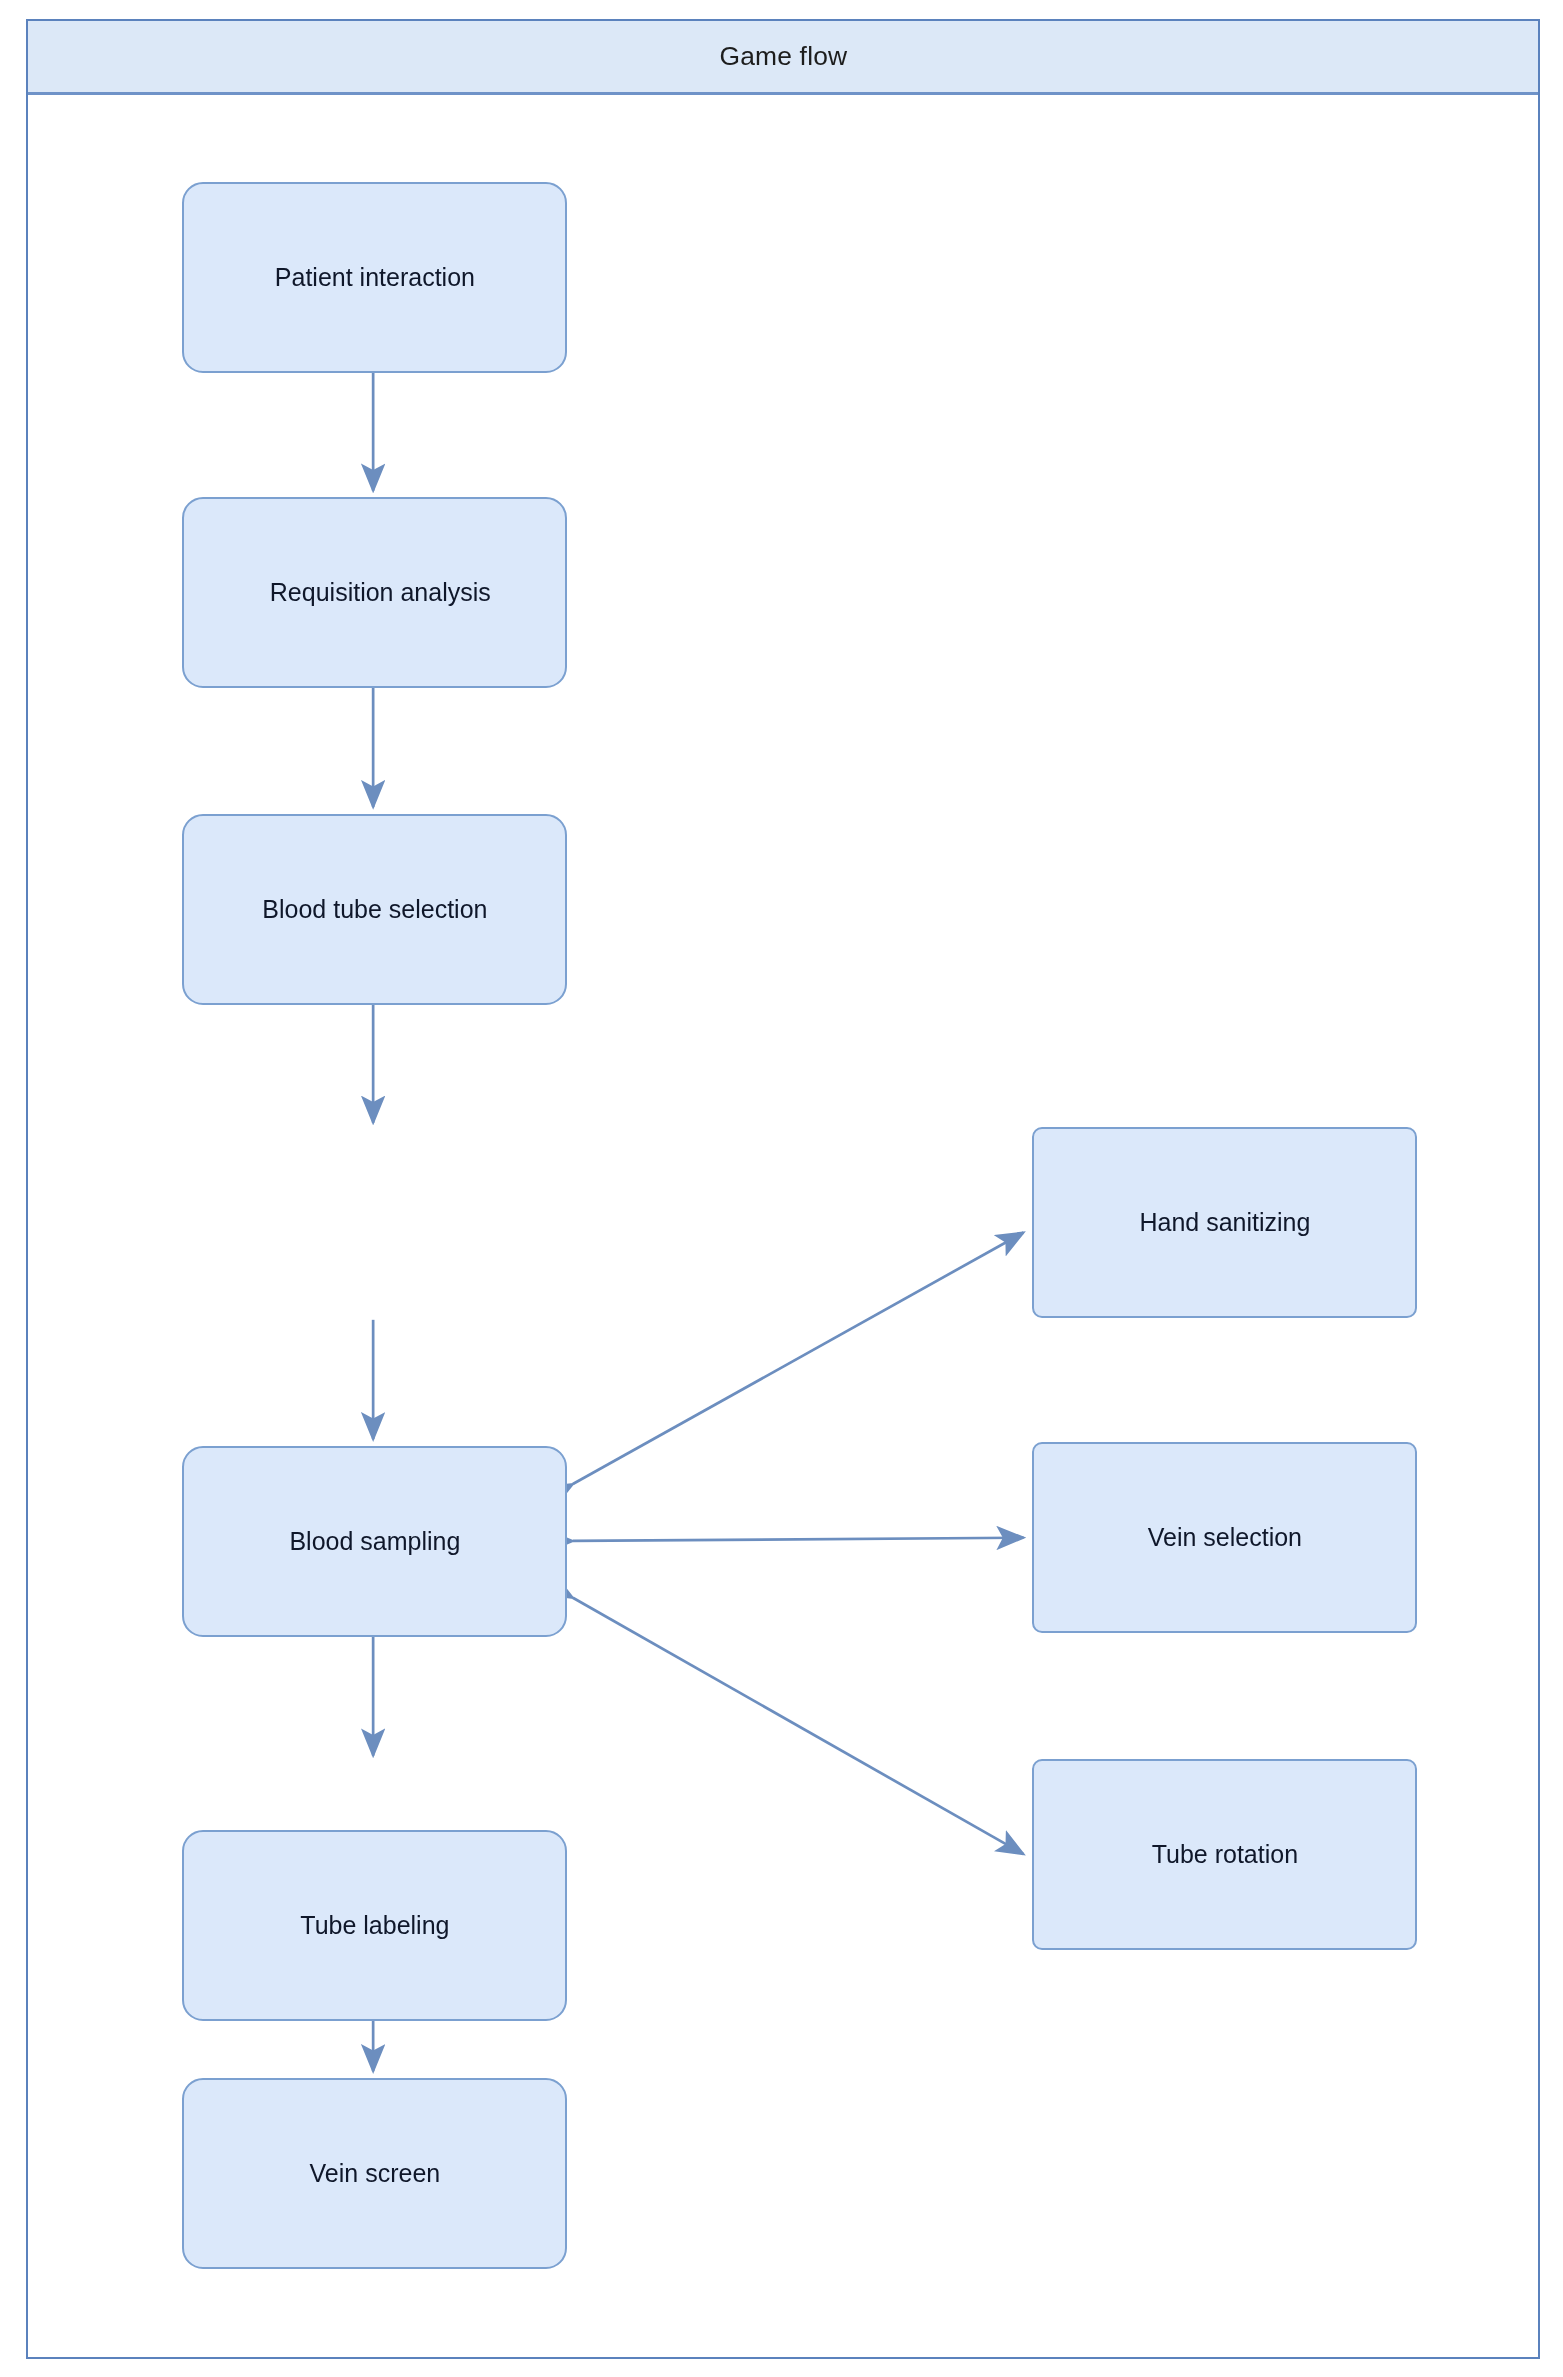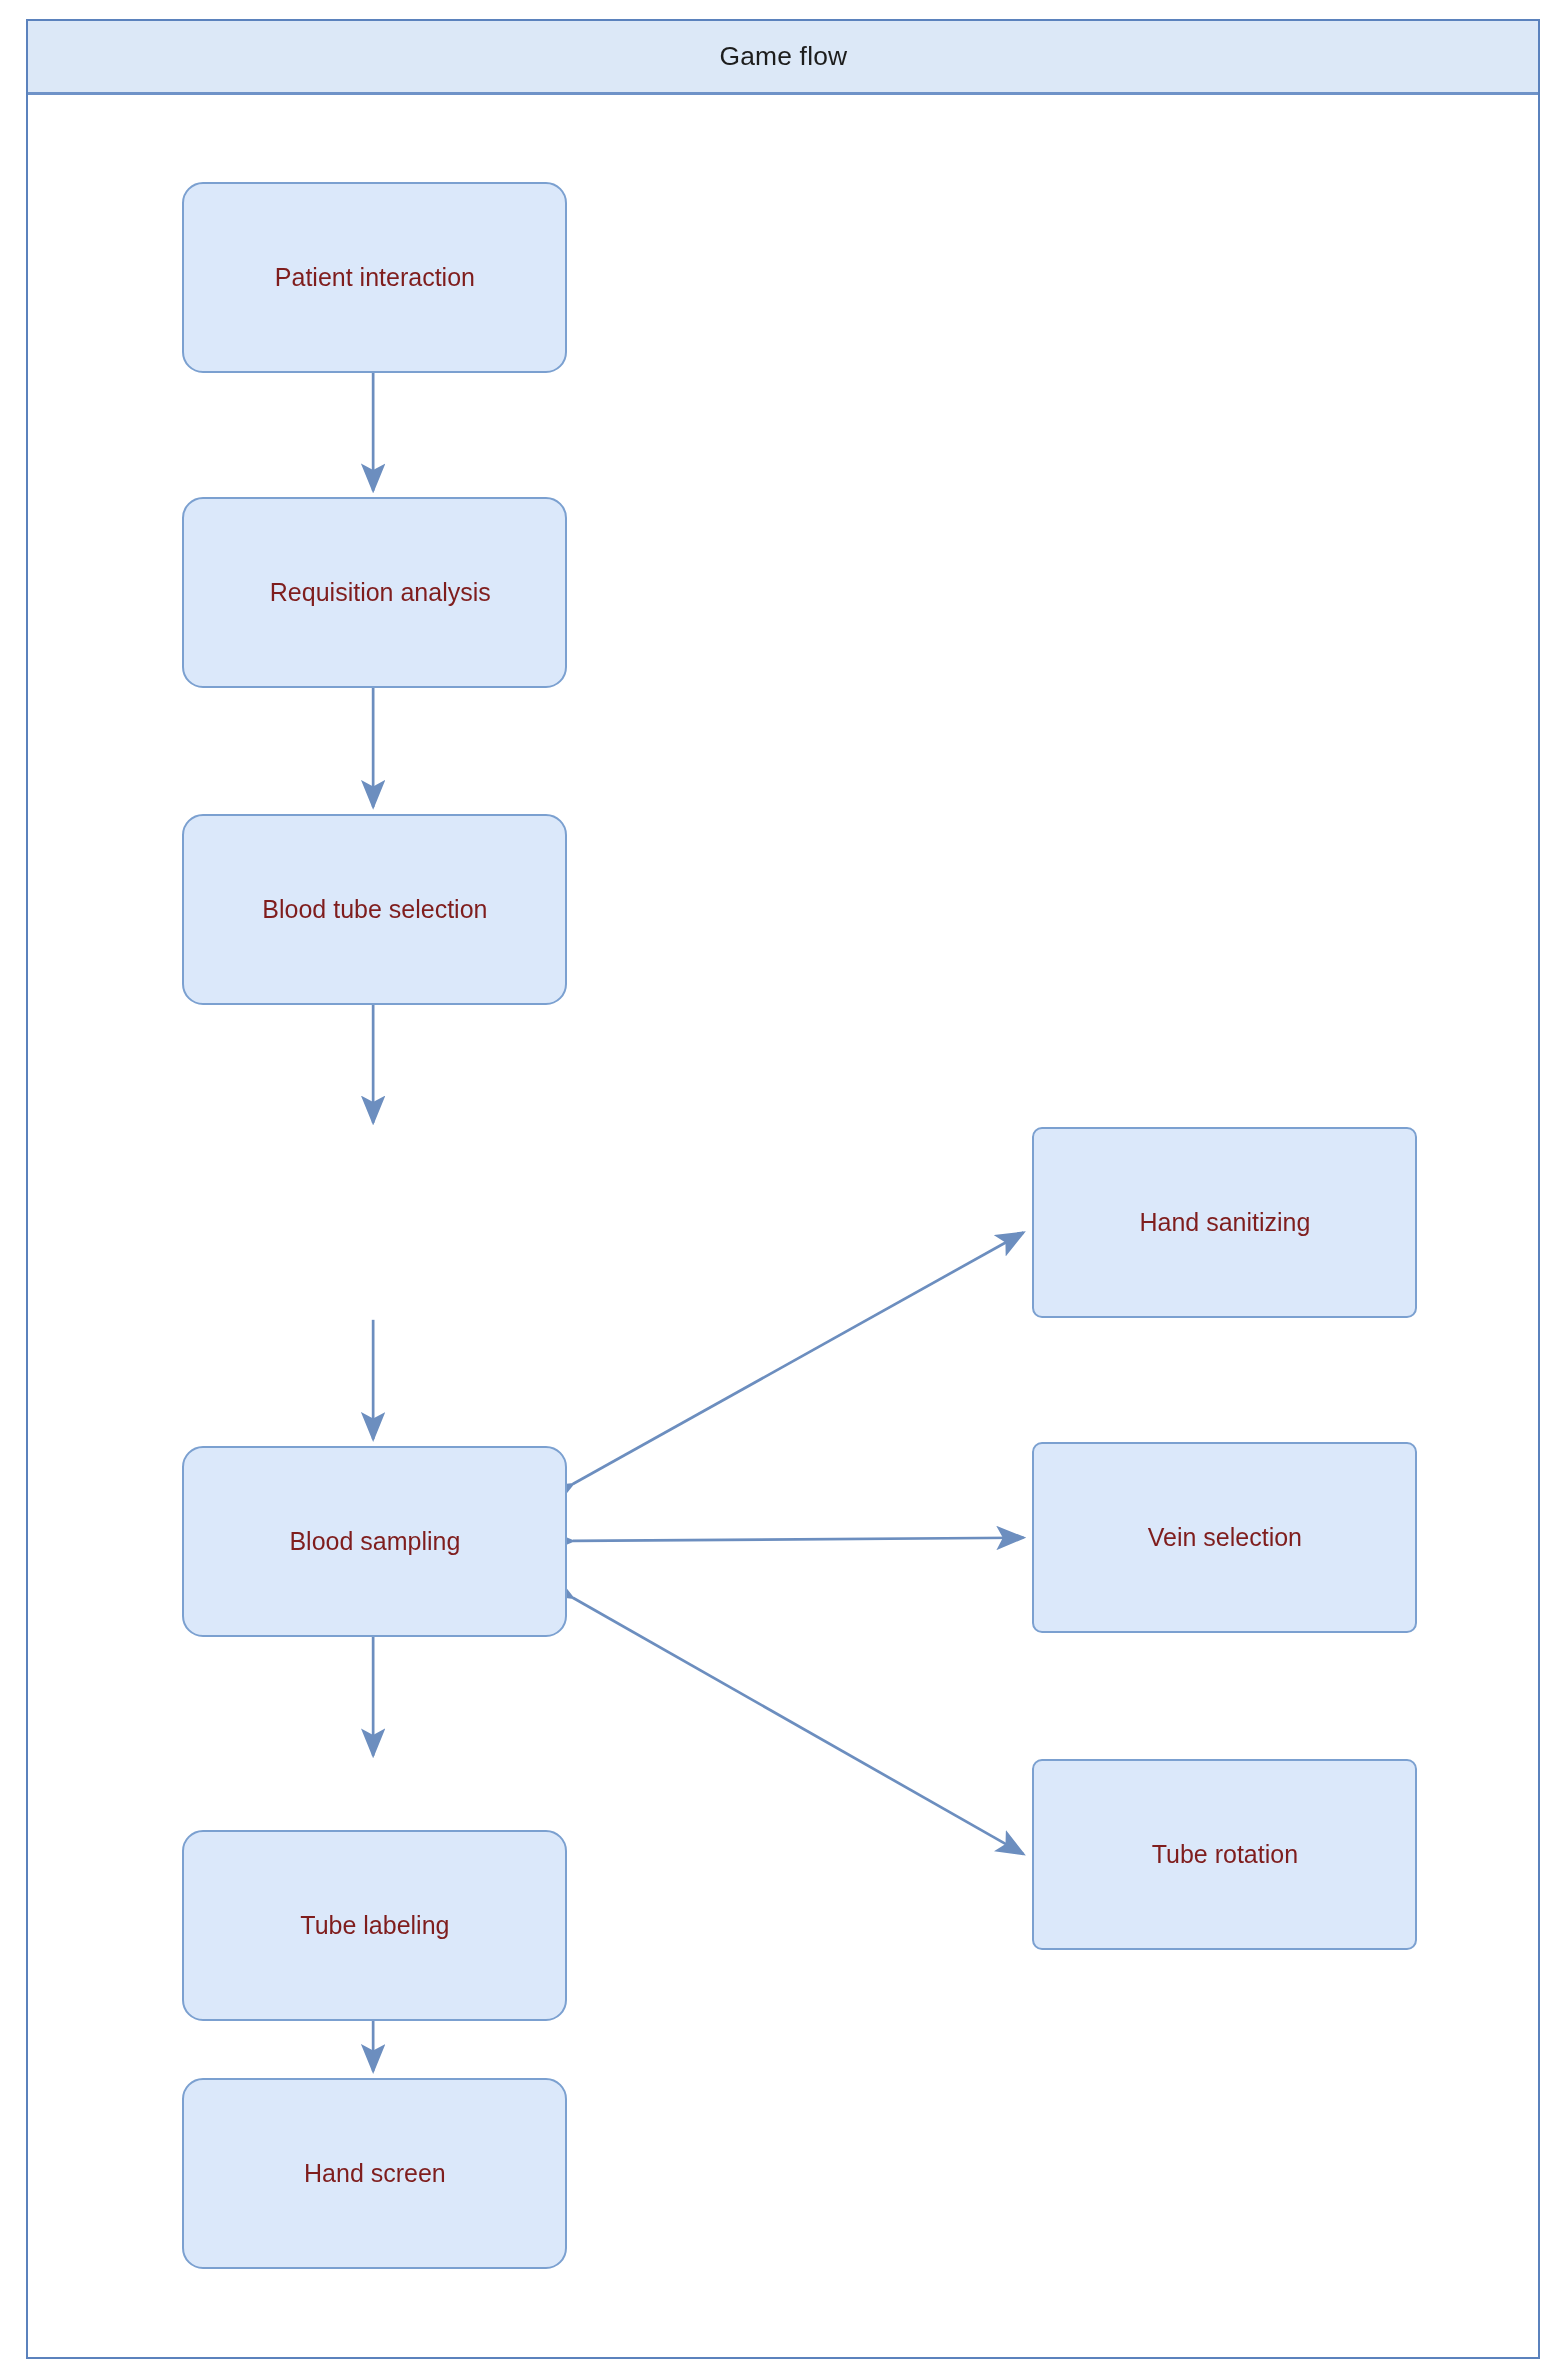--- a/index.html
+++ b/index.html
@@ -69,21 +69,21 @@
   .node {
     position: absolute;
     box-sizing: border-box;
     background: #dbe8fa;
     border: 2.4px solid #7ba0d0;
     border-radius: 21px;
     display: flex;
     align-items: center;
     justify-content: center;
     text-align: center;
-    color: #7f1d1d;
+    color: #0f172a;
     font-size: 25px;
     line-height: 1.25;
     padding: 3.2px 11.2px;
   }
 
   
   .col-left  { left: 154px; width: 385px; height: 191px; }
   
   .col-right { left: 1004px; width: 385px; height: 191px; border-radius: 10px; }
 
@@ -136,21 +136,21 @@
 
     <div class="node col-left r2">Requisition analysis</div>
 
     <div class="node col-left r3">Blood tube selection</div>
 
 
     <div class="node col-left r5">Blood sampling</div>
 
     <div class="node col-left r6">Tube labeling</div>
 
-    <div class="node col-left r7">Hand screen</div>
+    <div class="node col-left r7">Vein screen</div>
 
     <div class="node col-right b1">Hand sanitizing</div>
 
     <div class="node col-right b2">Vein selection</div>
 
     <div class="node col-right b3">Tube rotation</div>
 
   </div>
 </div>
 

